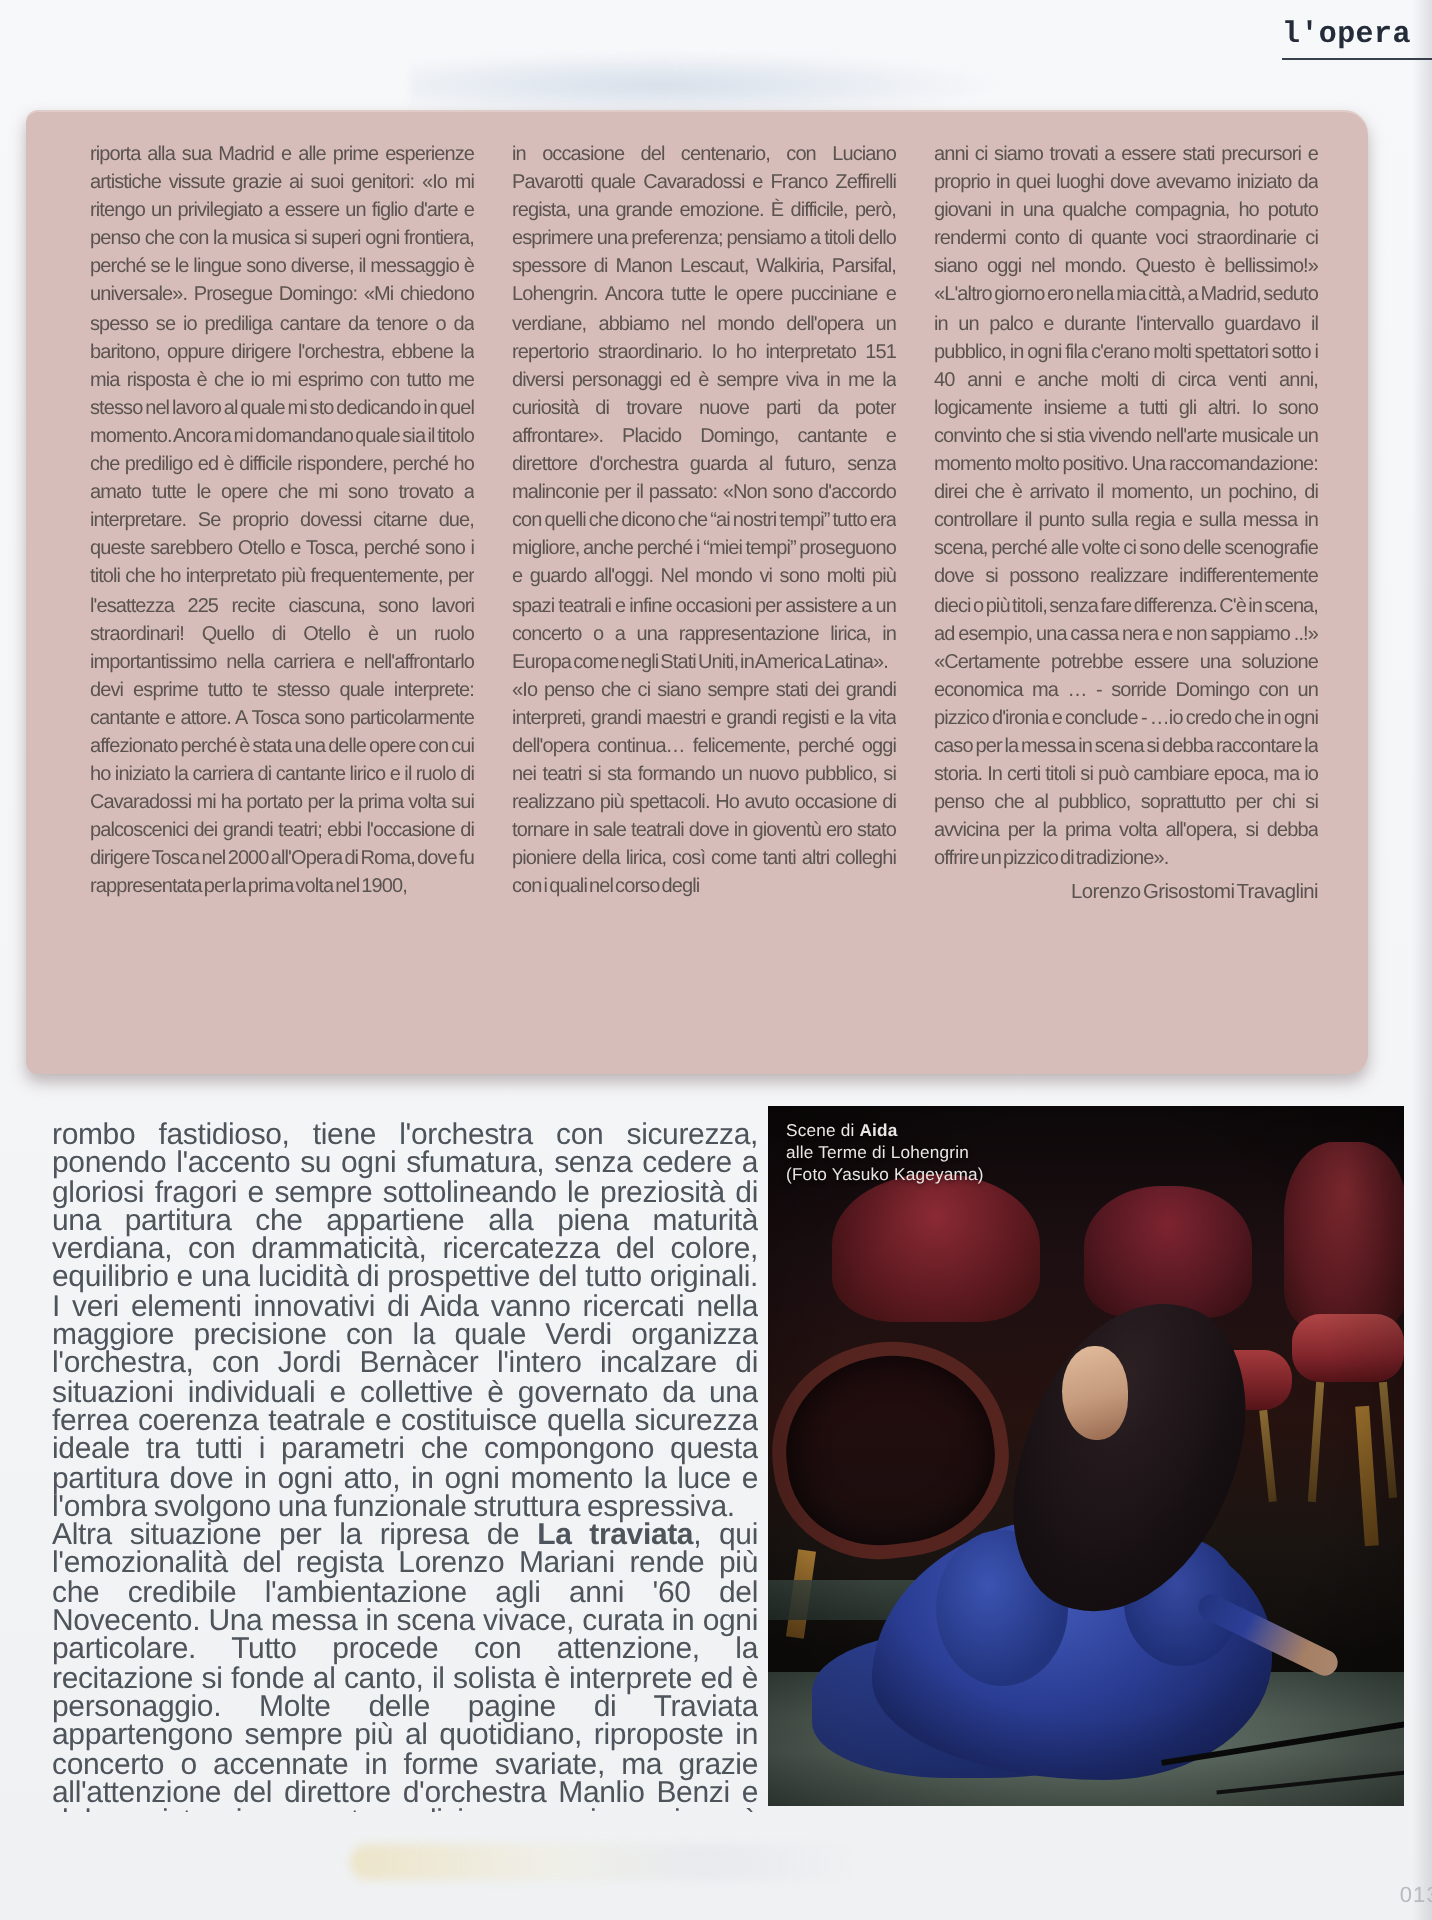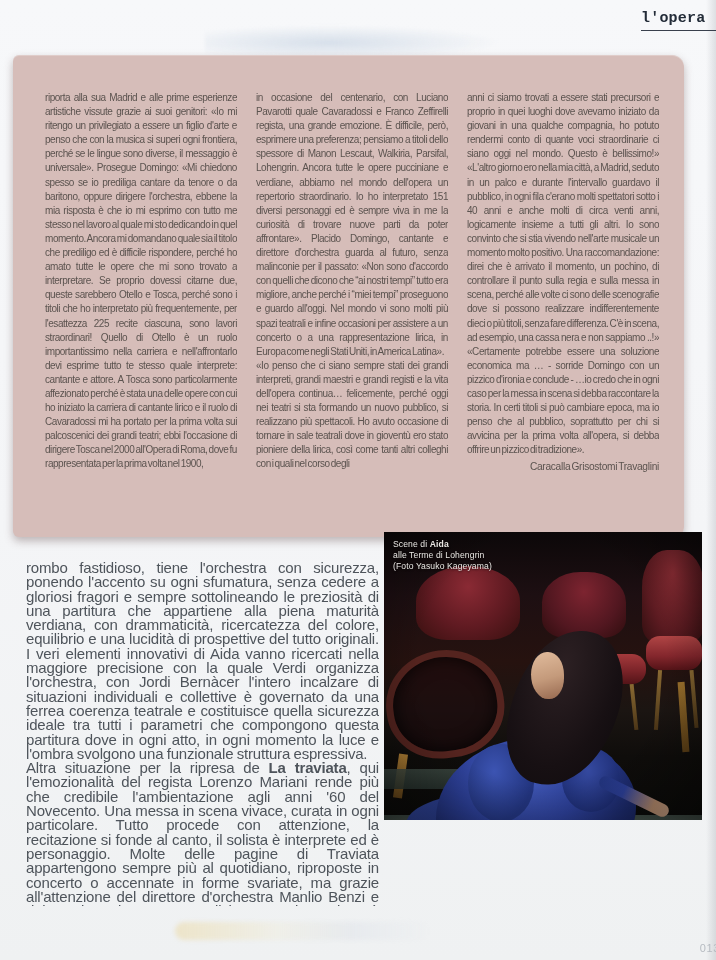--- a/index.html
+++ b/index.html
@@ -35,21 +35,21 @@
   .edge-right{
     position:absolute;right:0;top:0;width:10px;height:100%;
     background:linear-gradient(90deg,rgba(50,55,70,0),rgba(50,55,70,.13));
   }
   
   .interview-box{
     position:absolute;left:13px;top:55px;width:671px;height:482px;
     background:var(--box-pink,#d6bdb9);
     border-radius:6px 12px 10px 6px;
     box-shadow:0 4px 8px rgba(96,74,74,.38), inset 0 1px 0 rgba(255,255,255,.25);
-    padding:36px 24px 10px 32px;box-sizing:border-box;
+    padding:16px 24px 10px 32px;box-sizing:border-box;
     display:flex;gap:19px;overflow:hidden;
   }
   .col{
     width:192px;flex:0 0 192px;
     font-size:10px;line-height:14.1px;
     color:var(--ink,#5b534f);
     text-align:justify;letter-spacing:-0.45px;word-spacing:-1.3px;
     overflow:hidden;
   }
   .col p{margin:0;}
@@ -63,21 +63,21 @@
   .review{
     position:absolute;left:26px;top:561px;width:353px;
     font-size:15px;line-height:14.3px;
     color:var(--review-ink,#4e545b);
     text-align:justify;letter-spacing:-0.18px;word-spacing:-0.6px;
     overflow:hidden;max-height:345px;
   }
   .review p{margin:0;}
   
   .photo{
-    position:absolute;left:384px;top:532px;width:318px;height:288px;
+    position:absolute;left:384px;top:553px;width:318px;height:350px;
     background:#16100f;overflow:hidden;
   }
   .ph{position:absolute;}
   .ph-base{inset:0;background:linear-gradient(180deg,#0c0809 0%,#1d0f12 22%,#26120f 45%,#1b1512 62%,#0f0d0b 78%,#0b0b09 100%);}
   .ph-floor{left:0;top:283px;width:100%;height:67px;background:linear-gradient(180deg,#3f4c45 0%,#5d6c62 35%,var(--floor-teal,#66756b) 60%,#4e5b52 100%);}
   .ph-midstrip{left:0;top:237px;width:176px;height:20px;background:linear-gradient(180deg,#3d4a43,#2c3833);opacity:.85;}
   .ph-chair1{left:32px;top:34px;width:104px;height:74px;border-radius:48% 48% 30% 30%;background:radial-gradient(ellipse at 50% 28%,#8a2a34 0%,#5f1a21 55%,#38100f 100%);}
   .ph-chair2{left:158px;top:40px;width:84px;height:66px;border-radius:46% 46% 28% 28%;background:radial-gradient(ellipse at 50% 30%,var(--chair-red,#7d2430) 0%,#521720 60%,#2e0d0e 100%);}
   .ph-chair3{left:258px;top:18px;width:62px;height:92px;border-radius:40% 40% 20% 20%;background:radial-gradient(ellipse at 50% 25%,#8f2e36 0%,#5a1a20 60%,#310f10 100%);}
   .ph-chairback-big{left:2px;top:118px;width:118px;height:108px;border:7px solid #55241f;border-radius:50% 50% 46% 46%;background:rgba(30,10,12,.55);transform:rotate(-7deg);box-shadow:inset 0 0 18px rgba(0,0,0,.8);box-sizing:border-box;}
@@ -127,21 +127,21 @@
         <p><span>riporta alla sua Madrid e alle prime esperienze artistiche vissute grazie ai suoi genitori: </span><span class="i">«Io mi ritengo un privilegiato a essere un figlio d'arte e penso che con la musica si superi ogni frontiera, perché se le lingue sono diverse, il messaggio è universale».</span><span> Prosegue Domingo: </span><span class="i">«Mi chiedono spesso se io prediliga cantare da tenore o da baritono, oppure dirigere l'orchestra, ebbene la mia risposta è che io mi esprimo con tutto me stesso nel lavoro al quale mi sto dedicando in quel momento. Ancora mi domandano quale sia il titolo che prediligo ed è difficile rispondere, perché ho amato tutte le opere che mi sono trovato a interpretare. Se proprio dovessi citarne due, queste sarebbero </span><span>Otello</span><span class="i"> e </span><span>Tosca</span><span class="i">, perché sono i titoli che ho interpretato più frequentemente, per l'esattezza 225 recite ciascuna, sono lavori straordinari! Quello di </span><span>Otello</span><span class="i"> è un ruolo importantissimo nella carriera e nell'affrontarlo devi esprime tutto te stesso quale interprete: cantante e attore. A </span><span>Tosca</span><span class="i"> sono particolarmente affezionato perché è stata una delle opere con cui ho iniziato la carriera di cantante lirico e il ruolo di Cavaradossi mi ha portato per la prima volta sui palcoscenici dei grandi teatri; ebbi l'occasione di dirigere </span><span>Tosca</span><span class="i"> nel 2000 all'Opera di Roma, dove fu rappresentata per la prima volta nel 1900,</span></p>
       </div>
     <div class="col">
         <p><span class="i">in occasione del centenario, con Luciano Pavarotti quale Cavaradossi e Franco Zeffirelli regista, una grande emozione. È difficile, però, esprimere una preferenza; pensiamo a titoli dello spessore di </span><span>Manon Lescaut, Walkiria, Parsifal, Lohengrin.</span><span class="i"> Ancora tutte le opere pucciniane e verdiane, abbiamo nel mondo dell'opera un repertorio straordinario. Io ho interpretato 151 diversi personaggi ed è sempre viva in me la curiosità di trovare nuove parti da poter affrontare».</span><span> Placido Domingo, cantante e direttore d'orchestra guarda al futuro, senza malinconie per il passato: </span><span class="i">«Non sono d'accordo con quelli che dicono che “ai nostri tempi” tutto era migliore, anche perché i “miei tempi” proseguono e guardo all'oggi. Nel mondo vi sono molti più spazi teatrali e infine occasioni per assistere a un concerto o a una rappresentazione lirica, in Europa come negli Stati Uniti, in America Latina».</span></p>
         <p><span class="i">«Io penso che ci siano sempre stati dei grandi interpreti, grandi maestri e grandi registi e la vita dell'opera continua… felicemente, perché oggi nei teatri si sta formando un nuovo pubblico, si realizzano più spettacoli. Ho avuto occasione di tornare in sale teatrali dove in gioventù ero stato pioniere della lirica, così come tanti altri colleghi con i quali nel corso degli</span></p>
       </div>
     <div class="col">
       <div>
           <p><span class="i">anni ci siamo trovati a essere stati precursori e proprio in quei luoghi dove avevamo iniziato da giovani in una qualche compagnia, ho potuto rendermi conto di quante voci straordinarie ci siano oggi nel mondo. Questo è bellissimo!» «L'altro giorno ero nella mia città, a Madrid, seduto in un palco e durante l'intervallo guardavo il pubblico, in ogni fila c'erano molti spettatori sotto i 40 anni e anche molti di circa venti anni, logicamente insieme a tutti gli altri. Io sono convinto che si stia vivendo nell'arte musicale un momento molto positivo. Una raccomandazione: direi che è arrivato il momento, un pochino, di controllare il punto sulla regia e sulla messa in scena, perché alle volte ci sono delle scenografie dove si possono realizzare indifferentemente dieci o più titoli, senza fare differenza. C'è in scena, ad esempio, una cassa nera e non sappiamo ..!» «Certamente potrebbe essere una soluzione economica ma … </span><span>- sorride Domingo con un pizzico d'ironia e conclude - </span><span class="i">…io credo che in ogni caso per la messa in scena si debba raccontare la storia. In certi titoli si può cambiare epoca, ma io penso che al pubblico, soprattutto per chi si avvicina per la prima volta all'opera, si debba offrire un pizzico di tradizione».</span></p>
         </div>
-      <div class="signature">Caracalla Grisostomi Travaglini</div>
+      <div class="signature">Lorenzo Grisostomi Travaglini</div>
     </div>
   </div>
 
   <div class="review">
       <p><span>rombo fastidioso, tiene l'orchestra con sicurezza, ponendo l'accento su ogni sfumatura, senza cedere a gloriosi fragori e sempre sottolineando le preziosità di una partitura che appartiene alla piena maturità verdiana, con drammaticità, ricercatezza del colore, equilibrio e una lucidità di prospettive del tutto originali. I veri elementi innovativi di </span><span class="i">Aida</span><span> vanno ricercati nella maggiore precisione con la quale Verdi organizza l'orchestra, con Jordi Bernàcer l'intero incalzare di situazioni individuali e collettive è governato da una ferrea coerenza teatrale e costituisce quella sicurezza ideale tra tutti i parametri che compongono questa partitura dove in ogni atto, in ogni momento la luce e l'ombra svolgono una funzionale struttura espressiva.</span></p>
       <p><span>Altra situazione per la ripresa de </span><span class="b">La traviata</span><span>, qui l'emozionalità del regista Lorenzo Mariani rende più che credibile l'ambientazione agli anni '60 del Novecento. Una messa in scena vivace, curata in ogni particolare. Tutto procede con attenzione, la recitazione si fonde al canto, il solista è interprete ed è personaggio. Molte delle pagine di </span><span class="i">Traviata</span><span> appartengono sempre più al quotidiano, riproposte in concerto o accennate in forme svariate, ma grazie all'attenzione del direttore d'orchestra Manlio Benzi e del regista in questa edizione ogni pagina è conseguente e va a formare il corpo dell'opera in una drammaturgia ritrovata che affronta senza esitazioni stratagemmi di sicuro impatto visivo e di autentico spettacolo. In scena inizialmente un grande schermo: è un cinema all'aperto e dal Preludio l'atto primo si risolve in bianco e nero come in una pellicola d'e-</span></p>
     </div>
 
   <div class="photo">
     <div class="ph ph-base"></div>

